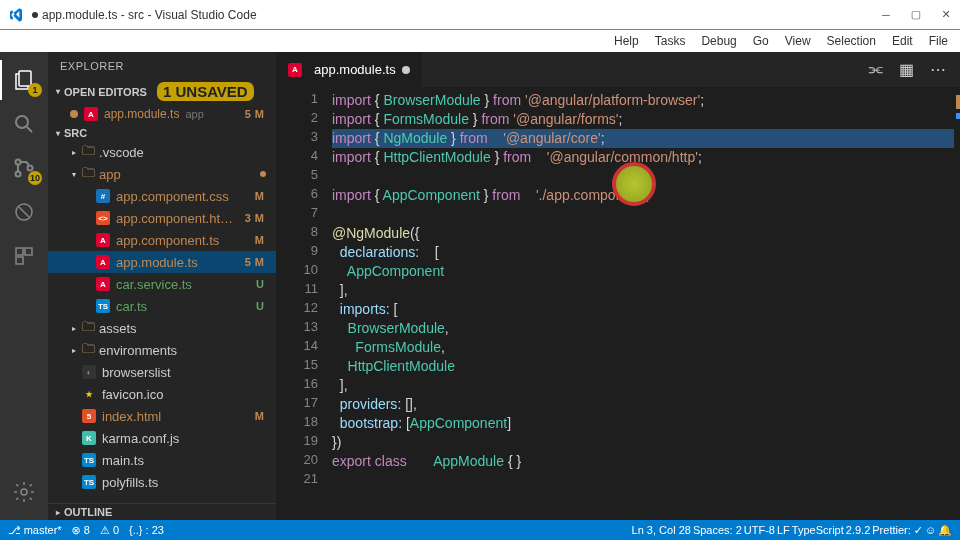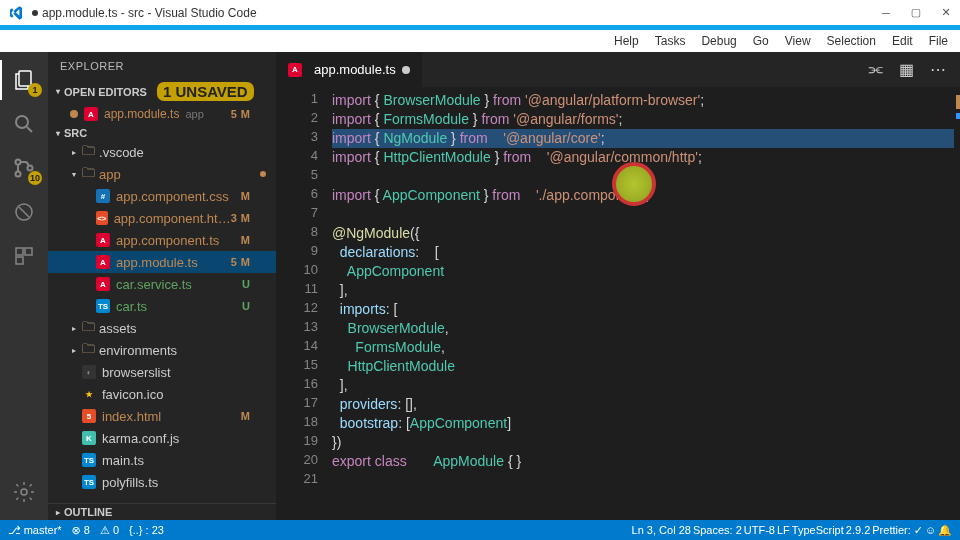--- a/index.html
+++ b/index.html
@@ -1,17 +1,17 @@
 <!DOCTYPE html>
 <html><head>
 <meta charset="utf-8">
 <style>
 *{margin:0;padding:0;box-sizing:border-box;font-family:'Segoe UI',Arial,sans-serif;user-select:none}
 body{width:960px;height:540px;background:#1e1e1e;overflow:hidden;position:relative}
-.titlebar{height:30px;background:#fff;display:flex;align-items:center;padding:12px 8px;border-bottom:5px solid #0ea5e9}
+.titlebar{height:30px;background:#fff;display:flex;align-items:center;padding:12px 8px;border-bottom:1px solid #0ea5e9}
 .titlebar .logo{width:16px;height:16px;margin-right:8px;display:flex;align-items:center;justify-content:center}
 .titlebar .title{font-size:12px;color:#333;flex:1}
 .win-controls{display:flex;gap:18px;margin-left:auto}
 .win-btn{width:12px;height:12px;cursor:pointer;display:flex;align-items:center;justify-content:center;color:#555;font-size:11px}
 .menubar{height:22px;background:#fff;display:flex;justify-content:flex-end;padding:0 12px;gap:16px;align-items:center;font-size:12px;color:#333}
 .menubar span{cursor:pointer}
 .main{height:468px;display:flex;background:#252526}
 .activitybar{width:48px;background:#333333;display:flex;flex-direction:column;align-items:center;padding-top:8px;gap:4px;position:relative}
 .activity-icon{width:48px;height:40px;display:flex;align-items:center;justify-content:center;cursor:pointer;color:#858585;position:relative}
 .activity-icon.active{color:#fff}
@@ -20,21 +20,21 @@
 .activitybar .bottom-icons{margin-top:auto;margin-bottom:8px}
 .sidebar{width:228px;background:#252526;color:#ccc;font-size:12px;display:flex;flex-direction:column}
 .sidebar-title{padding:8px 12px;font-size:11px;color:#bbb;letter-spacing:.5px}
 .section-header{padding:2px 8px;font-size:11px;color:#ccc;display:flex;align-items:center;gap:4px;cursor:pointer;font-weight:600}
 .section-header .arrow{font-size:8px;color:#ccc}
 .unsaved-badge{background:#c4a000;color:#222;border-radius:7px;font-size:15px;padding:1px 6px;margin-left:6px;font-weight:600}
 .tree{flex:1;overflow:hidden;font-size:13px}
 .tree-item{height:22px;display:flex;align-items:center;padding-left:10px;cursor:pointer;position:relative;color:#ccc}
 .tree-item.selected{background:#094771}
 .tree-item.dirty{color:#c08850}
-.tree-item .status{margin-left:auto;margin-right:26px;font-size:11px;font-weight:600}
+.tree-item .status{margin-left:auto;margin-right:12px;font-size:11px;font-weight:600}
 .tree-item .status.M{color:#c08850}
 .tree-item .status.U{color:#5fa45f}
 .tree-item .num{color:#c08850;margin-right:4px;font-size:11px}
 .indent{width:14px;flex-shrink:0}
 .folder-arrow{width:10px;font-size:8px;color:#ccc;flex-shrink:0}
 .editor{flex:1;background:#1e1e1e;display:flex;flex-direction:column;position:relative}
 .tabs{height:35px;background:#252526;display:flex;align-items:center}
 .tab{height:35px;padding:0 12px;display:flex;align-items:center;gap:6px;background:#1e1e1e;color:#fff;font-size:13px;cursor:pointer;border-right:1px solid #252526}
 .tab .dirty-dot{width:8px;height:8px;border-radius:50%;background:#ccc}
 .tab-actions{margin-left:auto;display:flex;gap:16px;padding:0 14px;color:#ccc}

